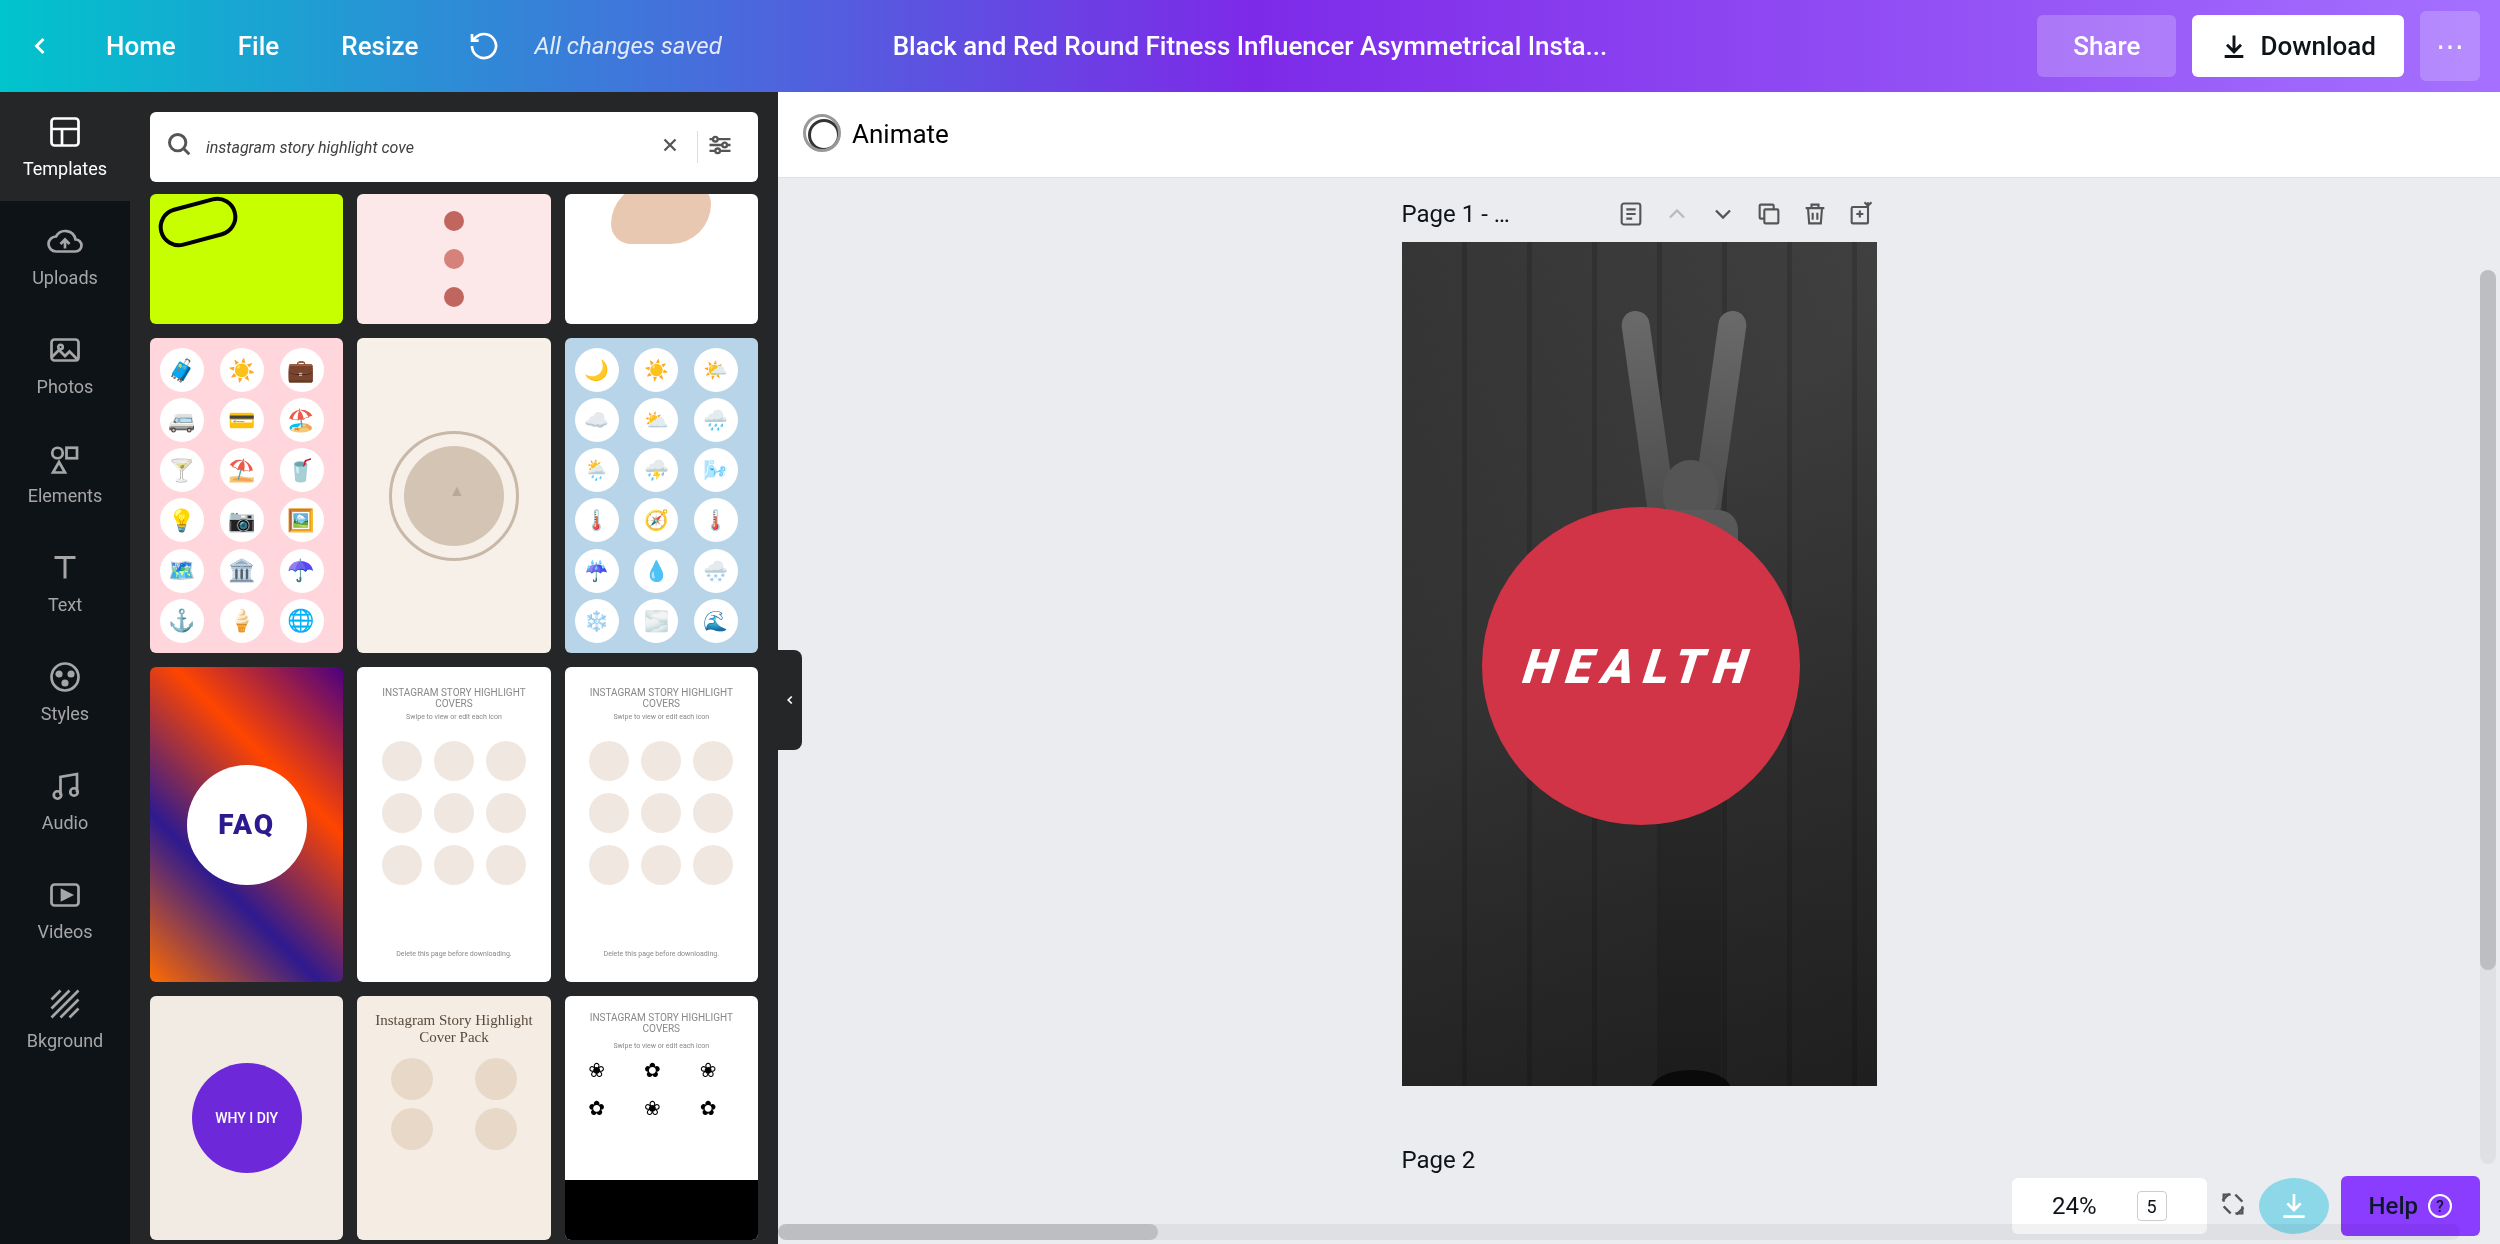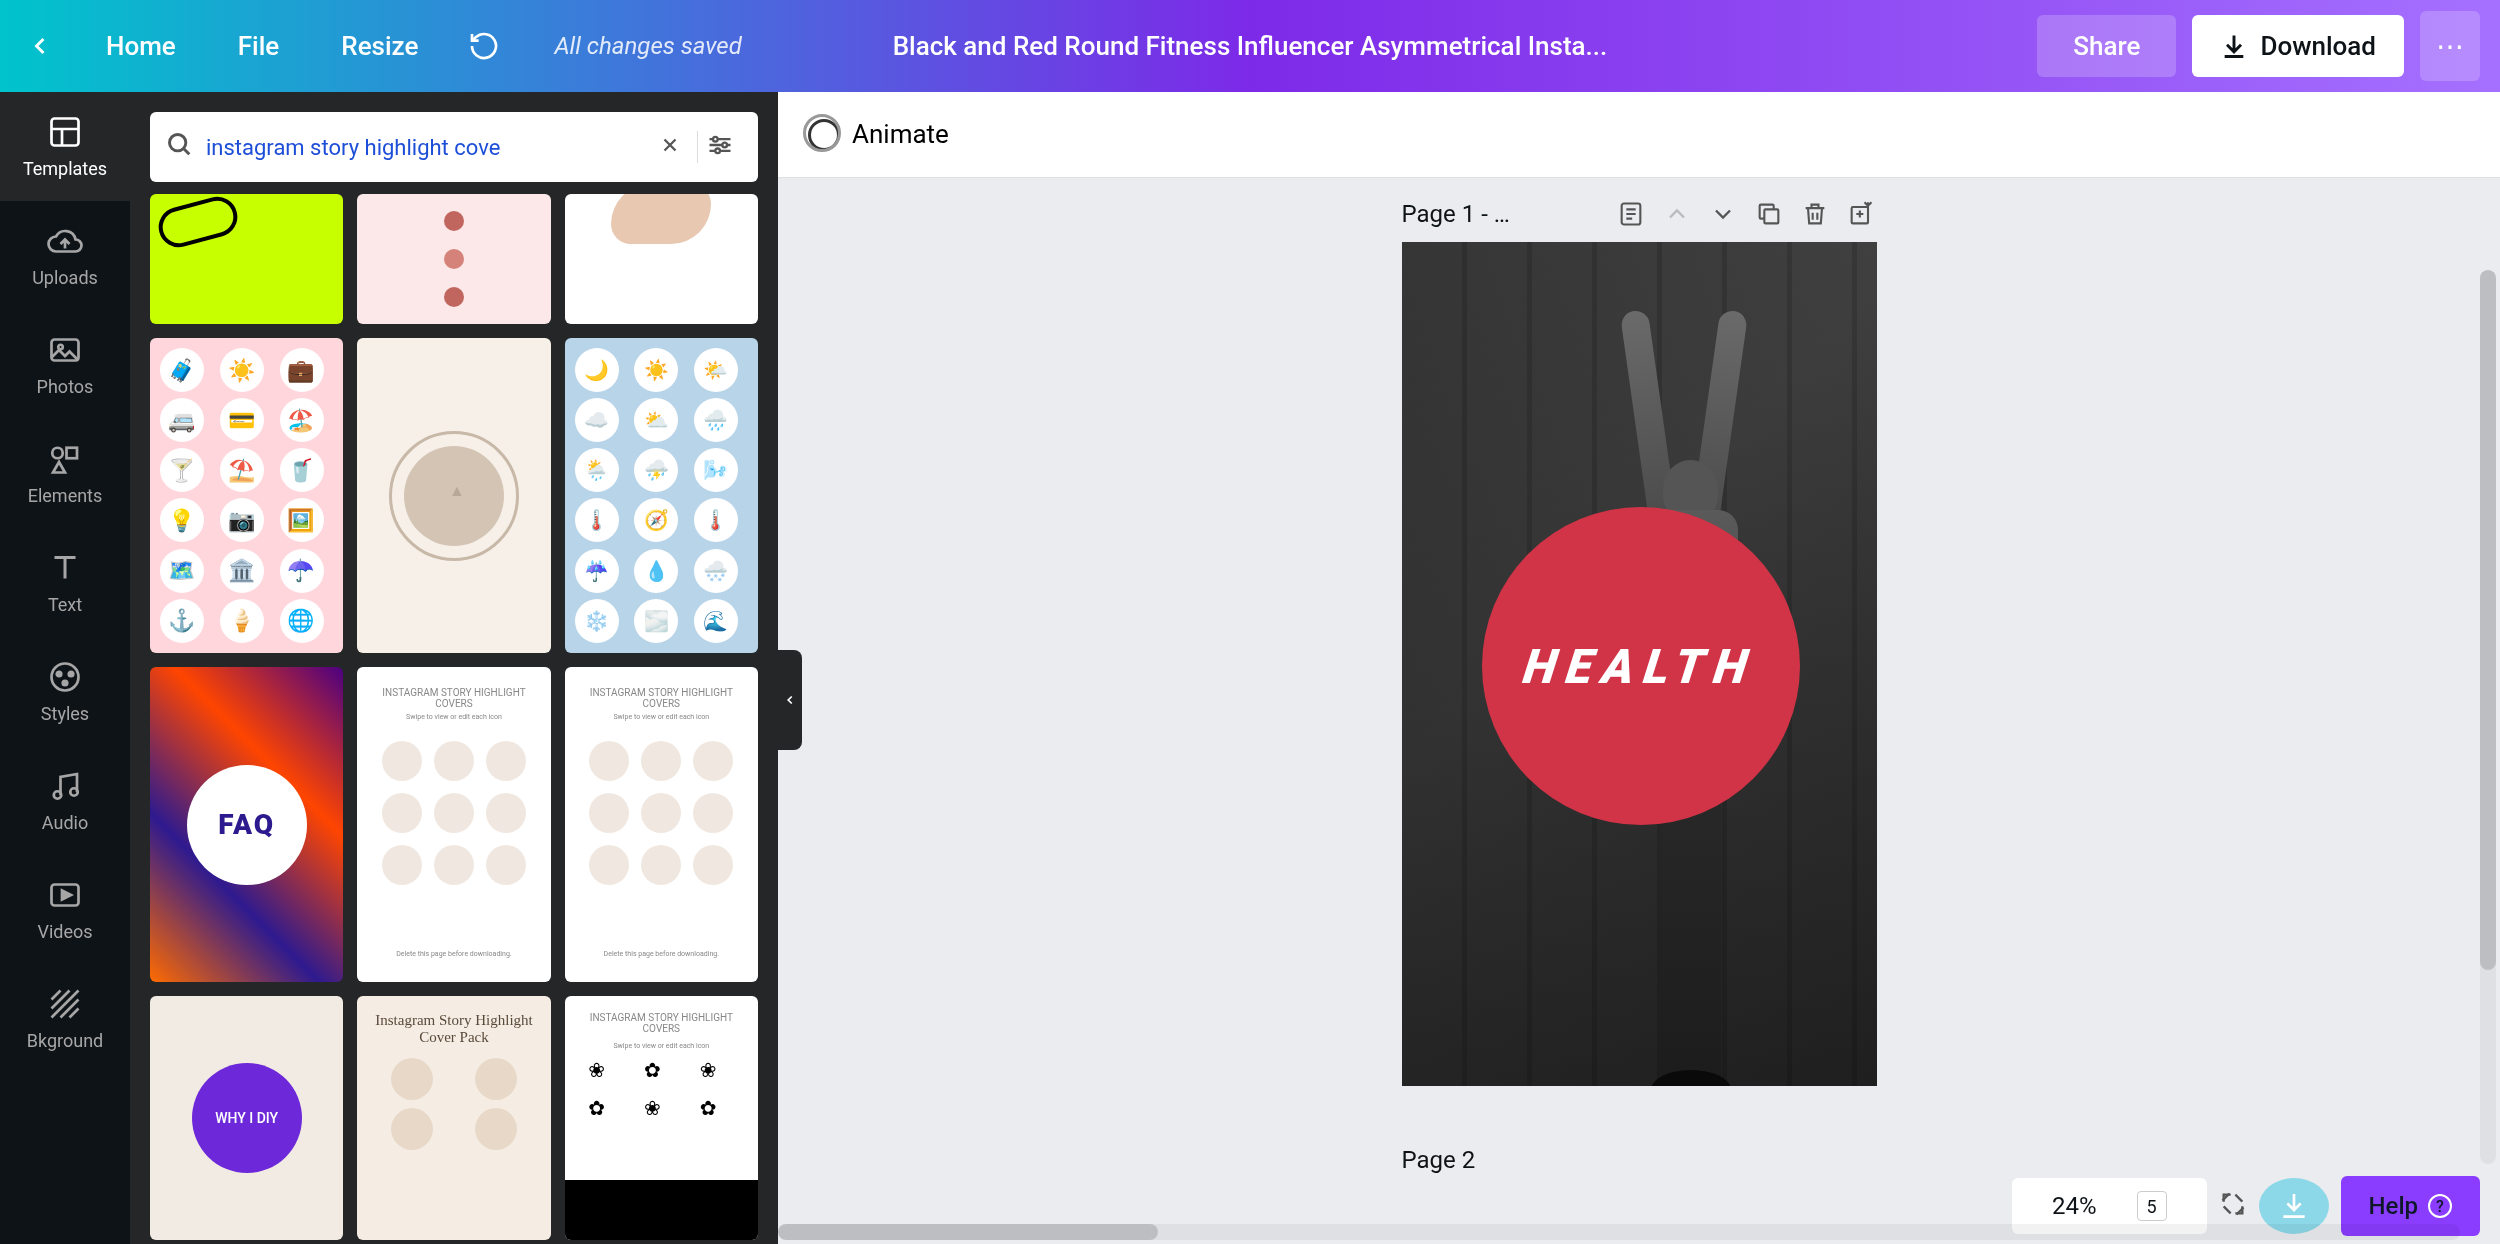--- a/index.html
+++ b/index.html
@@ -4,39 +4,39 @@
   <style>
     * { box-sizing: border-box; margin: 0; padding: 0; font-family: -apple-system, BlinkMacSystemFont, "Segoe UI", Roboto, sans-serif; }
     body { width: 2500px; height: 1244px; overflow: hidden; background: #ebecf0; position: relative; }
     
     
     .topbar { height: 92px; background: linear-gradient(90deg, #00c4cc 0%, #7d2ae8 50%, #a570ff 100%); display: flex; align-items: center; padding: 0 20px; color: white; position: relative; }
     .topbar-left { display: flex; align-items: center; gap: 30px; }
     .back-arrow { width: 40px; height: 40px; display: flex; align-items: center; justify-content: center; cursor: pointer; }
     .topbar-btn { font-size: 26px; font-weight: 500; cursor: pointer; padding: 8px 16px; }
     .undo-btn { width: 40px; height: 40px; display: flex; align-items: center; justify-content: center; }
-    .save-status { font-size: 24px; font-style: italic; opacity: 0.85; margin-left: 20px; }
+    .save-status { font-size: 24px; font-style: italic; opacity: 0.85; }
     .topbar-center { position: absolute; left: 50%; transform: translateX(-50%); font-size: 26px; font-weight: 500; max-width: 750px; white-space: nowrap; overflow: hidden; text-overflow: ellipsis; }
     .topbar-right { margin-left: auto; display: flex; align-items: center; gap: 16px; }
     .share-btn { background: rgba(255,255,255,0.2); color: white; border: none; padding: 16px 36px; border-radius: 6px; font-size: 26px; font-weight: 500; cursor: pointer; }
     .download-btn { background: white; color: #0e1318; border: none; padding: 16px 28px; border-radius: 6px; font-size: 26px; font-weight: 500; cursor: pointer; display: flex; align-items: center; gap: 12px; }
     .more-btn { background: rgba(255,255,255,0.2); width: 60px; height: 70px; border-radius: 6px; display: flex; align-items: center; justify-content: center; cursor: pointer; font-size: 28px; }
     
     
     .left-sidebar { position: absolute; left: 0; top: 92px; width: 130px; height: calc(100% - 92px); background: #0e1318; display: flex; flex-direction: column; align-items: center; padding-top: 0; }
     .sidebar-item { width: 100%; display: flex; flex-direction: column; align-items: center; justify-content: center; padding: 22px 0; color: #a6a6a6; cursor: pointer; gap: 8px; }
     .sidebar-item.active { background: #252627; color: white; }
     .sidebar-item .label { font-size: 18px; }
     .sidebar-item svg { width: 36px; height: 36px; }
     
     
     .templates-panel { position: absolute; left: 130px; top: 92px; width: 648px; height: calc(100% - 92px); background: #252627; overflow-y: auto; padding: 20px; }
     .search-bar { background: white; border-radius: 6px; height: 70px; display: flex; align-items: center; padding: 0 16px; margin-bottom: 12px; position: relative; }
     .search-bar .search-icon { color: #555; margin-right: 12px; }
-    .search-input { flex: 1; border: none; font-size: 22px; outline: none; color: #1d4ed8; }
+    .search-input { flex: 1; border: none; font-size: 16px; outline: none; color: #404040; font-style: italic; }
     .search-clear { color: #555; cursor: pointer; font-size: 20px; padding: 0 8px; }
     .search-filter { color: #555; cursor: pointer; padding: 0 8px; border-left: 1px solid #ddd; margin-left: 8px; }
     .templates-grid { display: grid; grid-template-columns: repeat(3, 1fr); gap: 14px; }
     .template-item { border-radius: 6px; overflow: hidden; cursor: pointer; position: relative; }
     .tpl-1 { height: 130px; background: #c8ff00; display: flex; align-items: flex-start; justify-content: flex-start; padding: 8px; }
     .tpl-1 .squiggle { width: 80px; height: 40px; border: 4px solid #000; border-radius: 50px; transform: rotate(-15deg); }
     .tpl-2 { height: 130px; background: #fce8e8; display: flex; flex-direction: column; justify-content: space-around; align-items: center; padding: 8px; }
     .tpl-2 .dot { width: 20px; height: 20px; background: #c1665e; border-radius: 50%; }
     .tpl-3 { height: 130px; background: #fff; display: flex; align-items: flex-start; justify-content: center; }
     .tpl-3 .shape { width: 100px; height: 60px; background: #e8c8b0; border-radius: 40px 20px; margin-top: -10px; }

